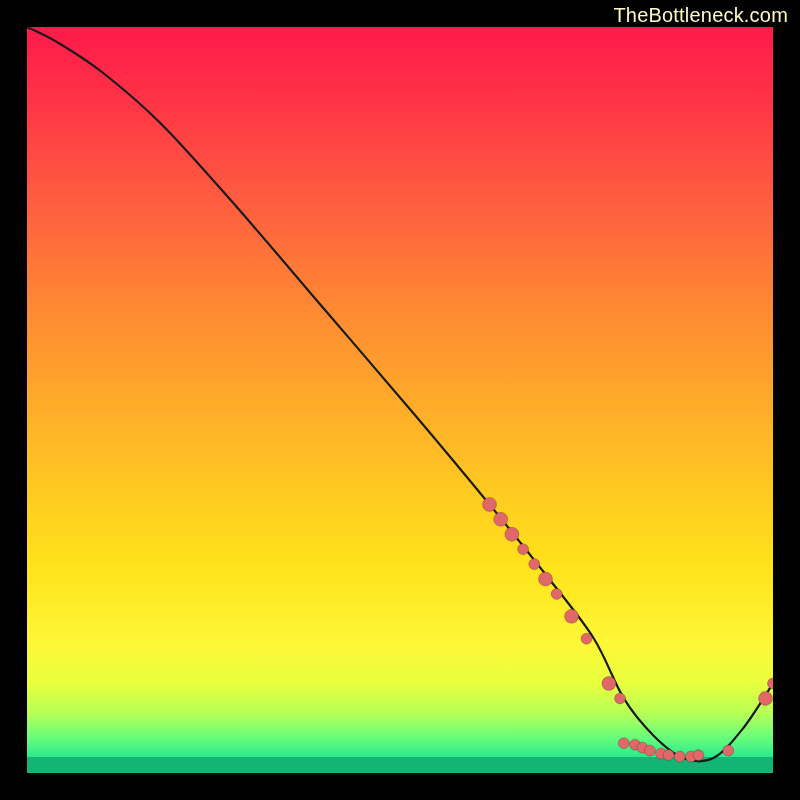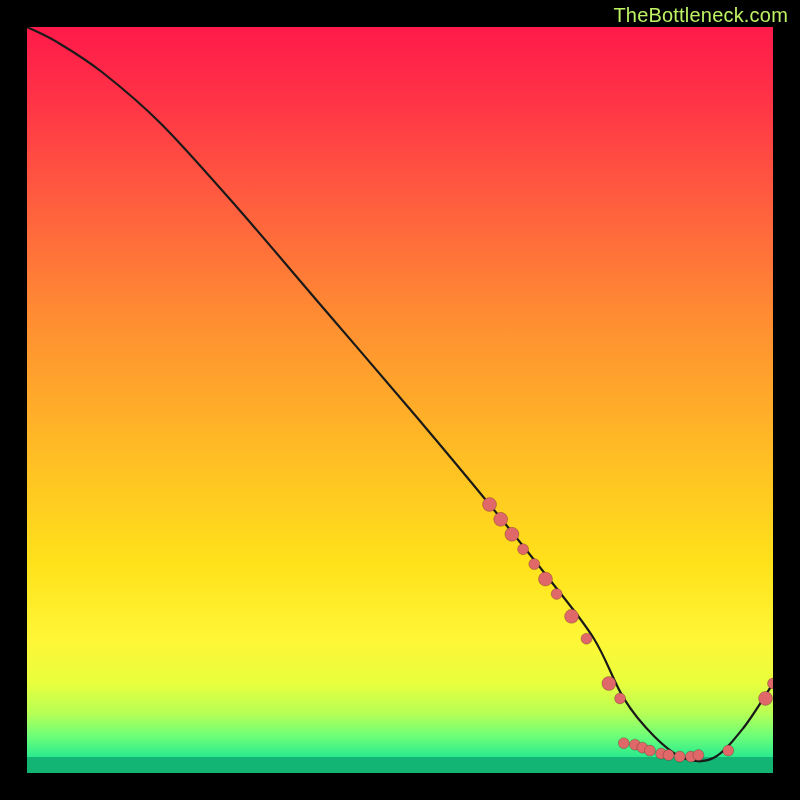--- a/index.html
+++ b/index.html
@@ -13,21 +13,21 @@
   }
   .wrap {
     position: relative;
     width: 800px;
     height: 800px;
   }
   .attrib {
     position: absolute;
     top: 4px;
     right: 12px;
-    color: #bef264;
+    color: #fef9c3;
     font-size: 20px;
     font-weight: 400;
     letter-spacing: 0.2px;
     z-index: 10;
   }
   .plot {
     position: absolute;
     left: 27px;
     top: 27px;
     width: 746px;

